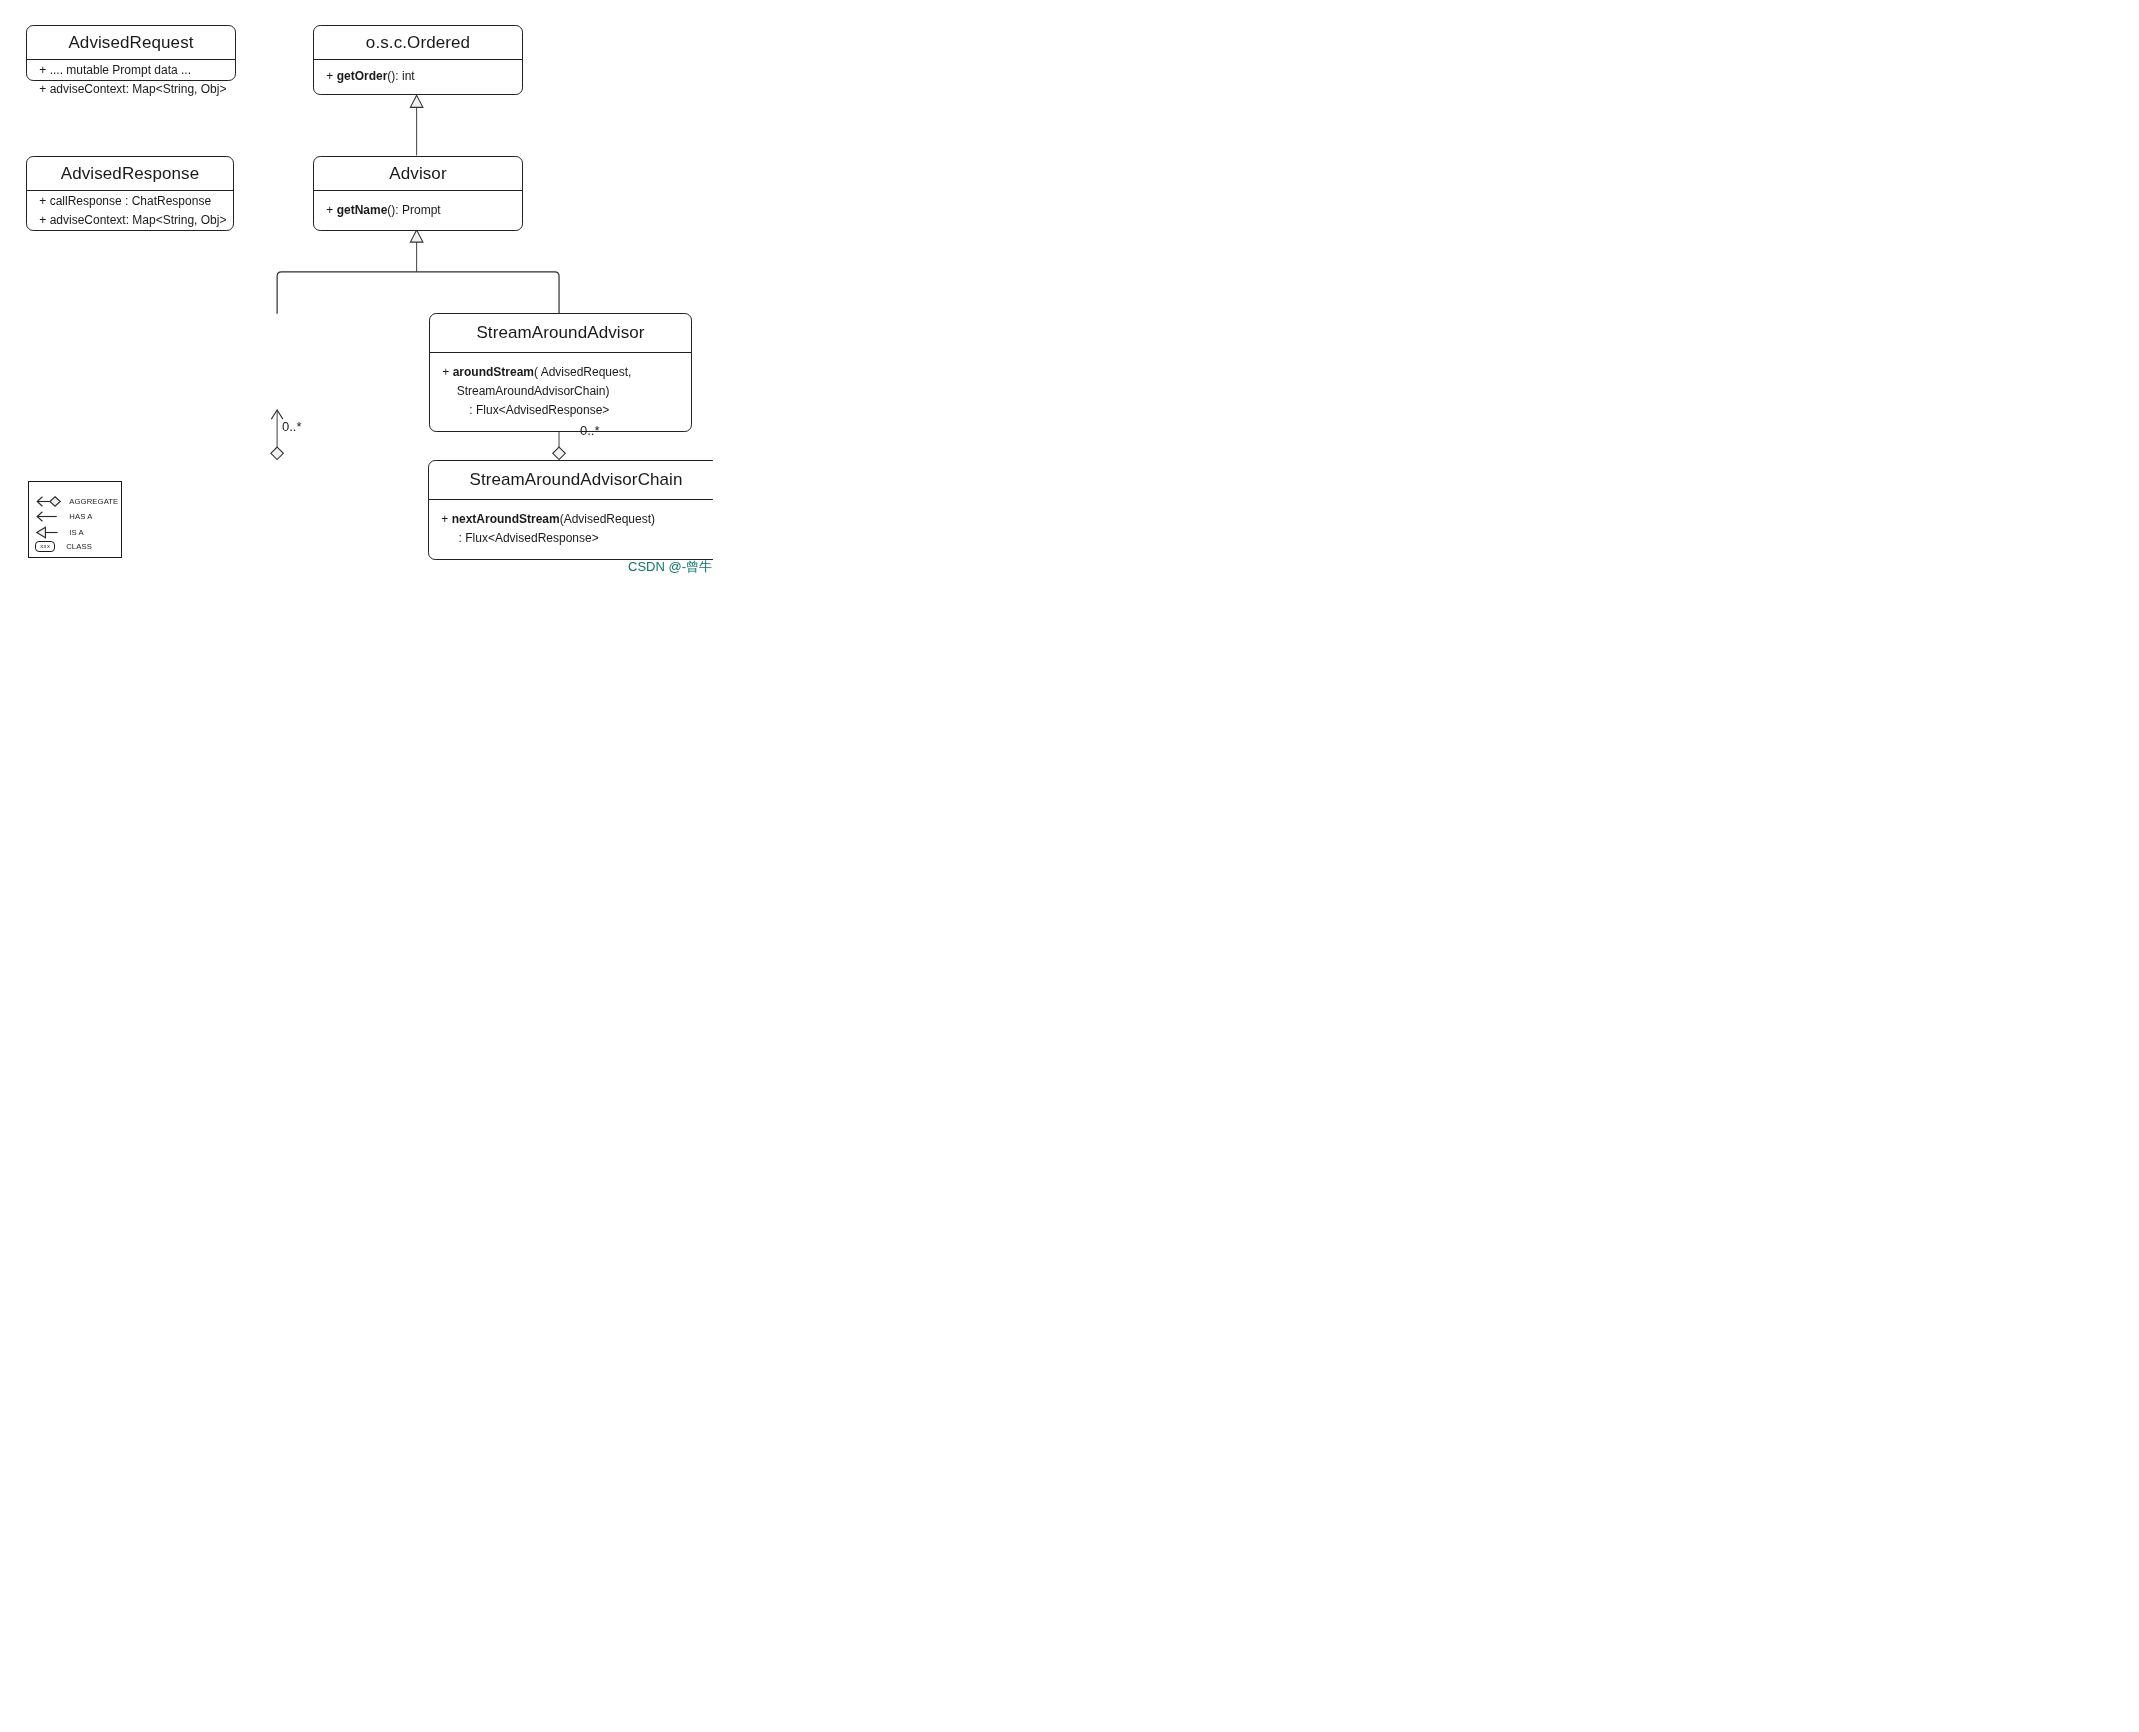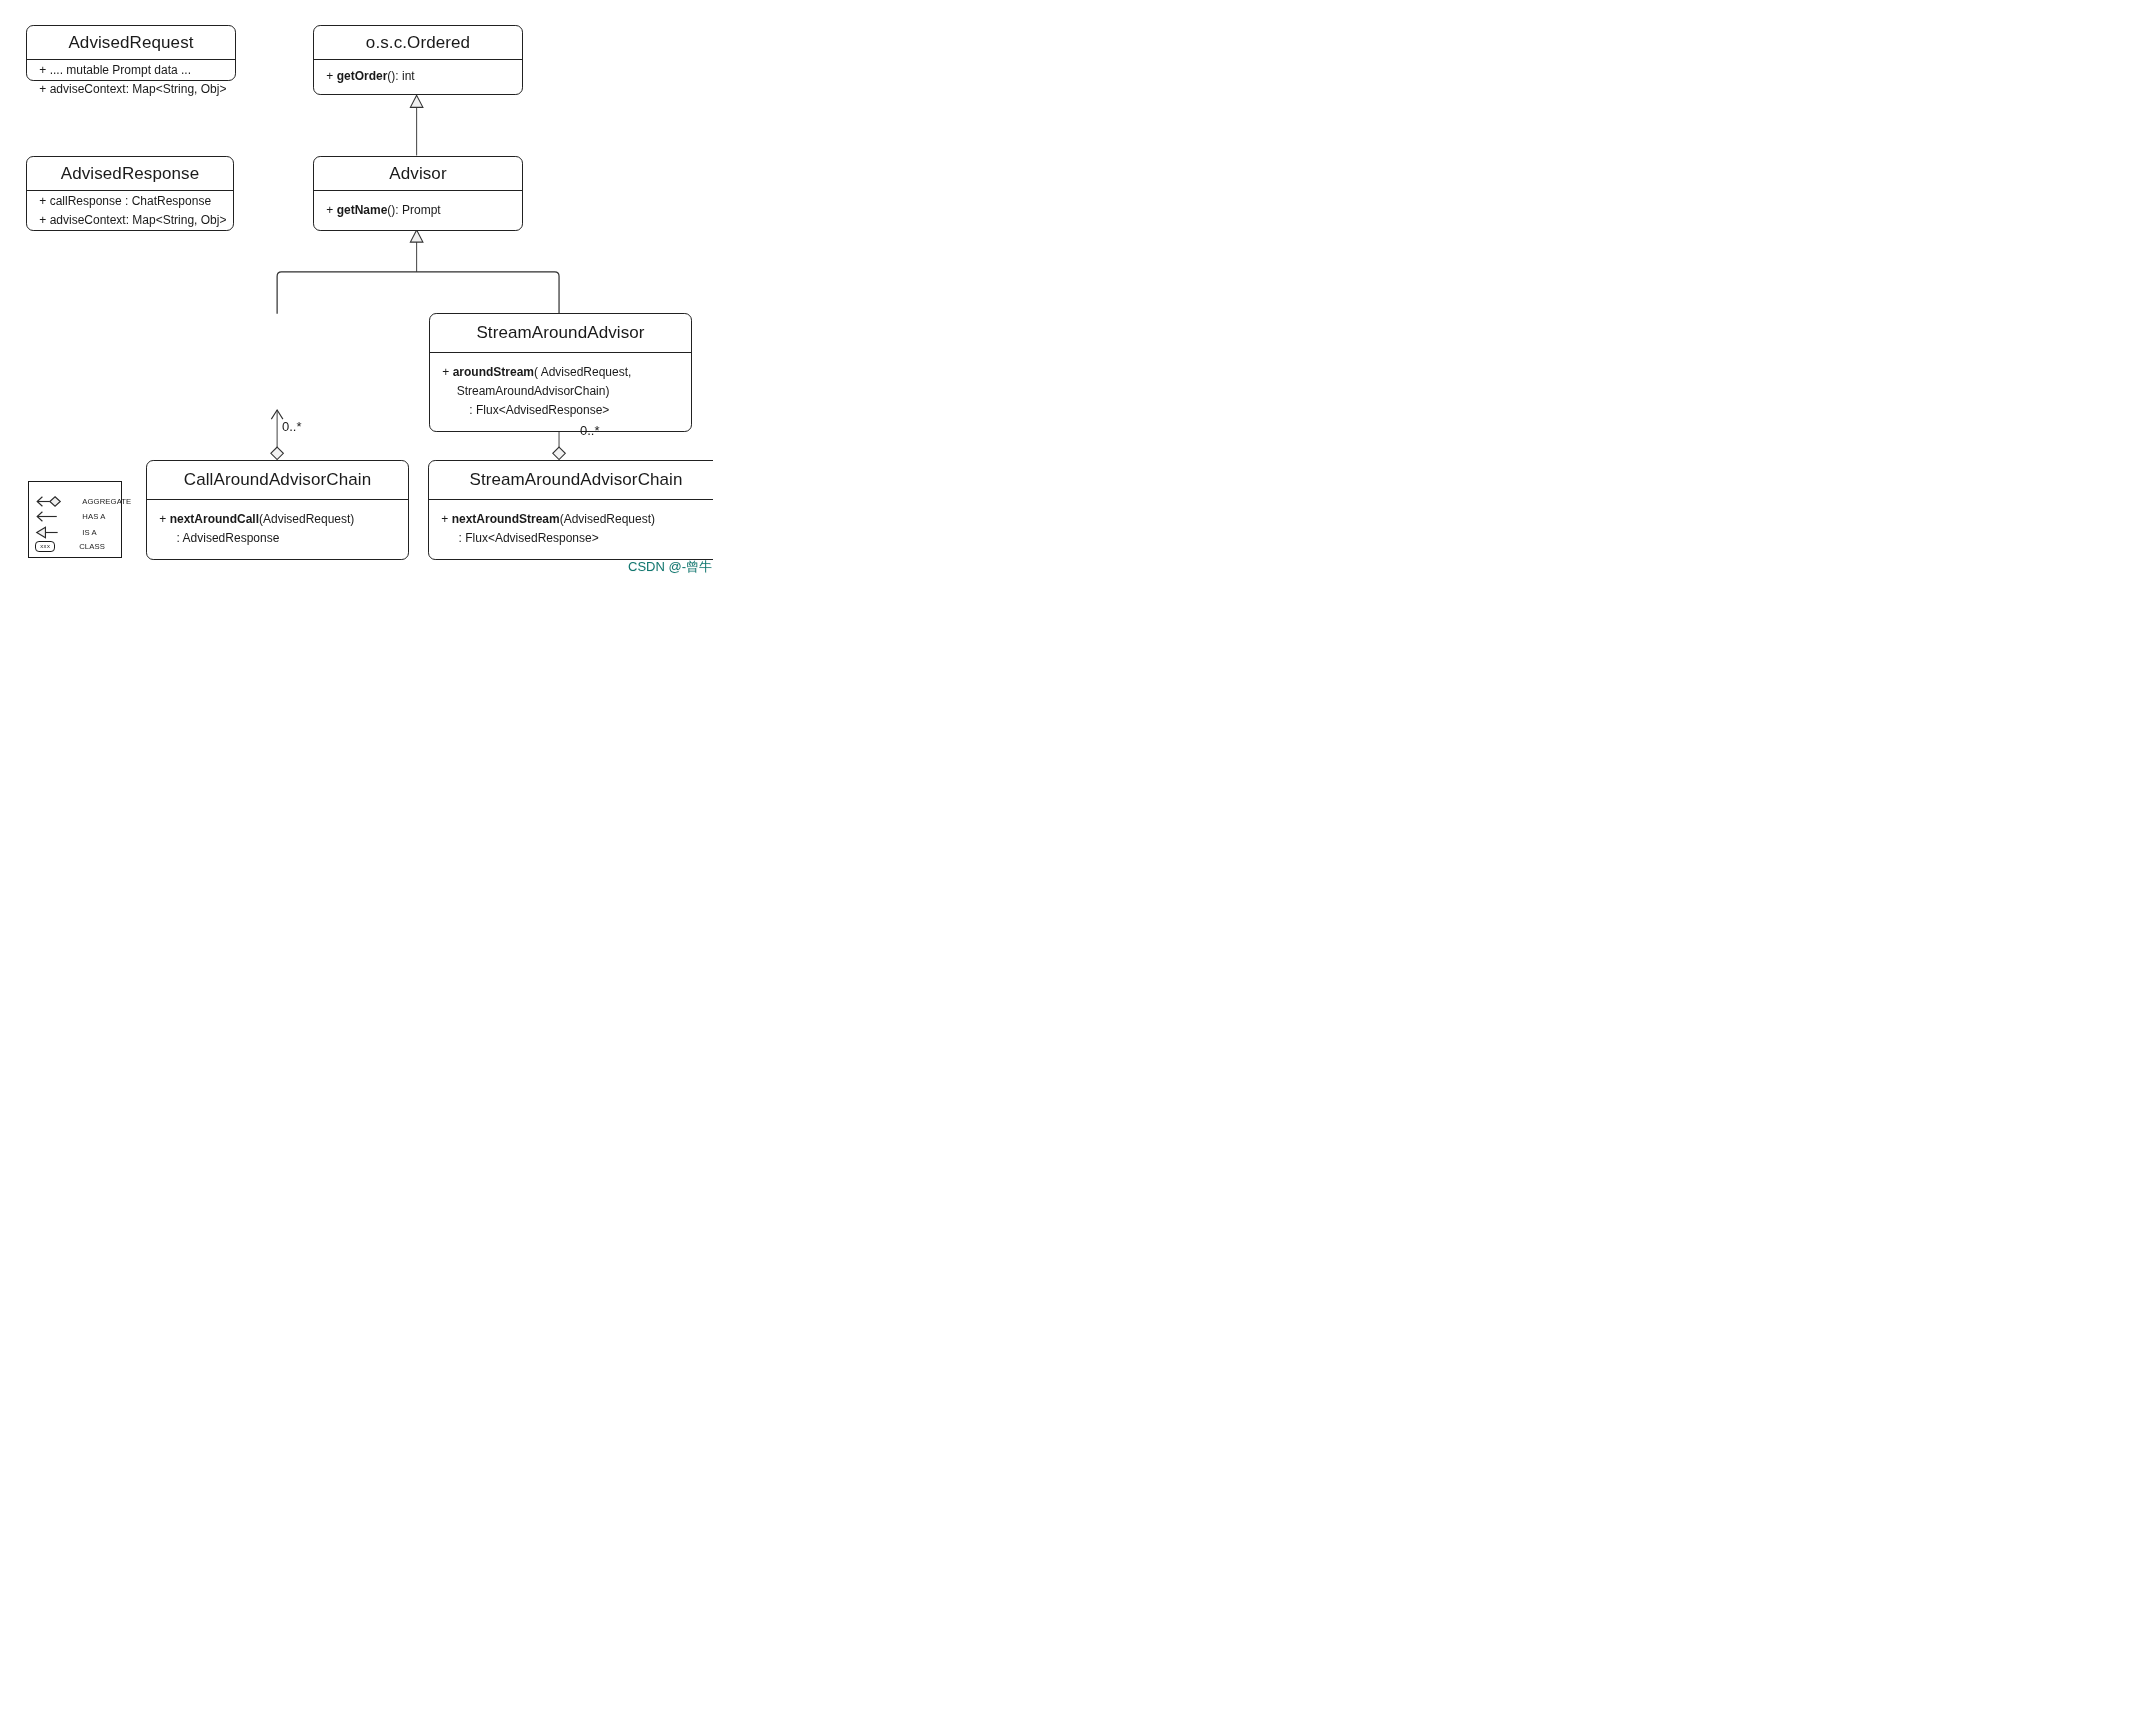--- a/index.html
+++ b/index.html
@@ -34,21 +34,21 @@
   .tri{fill:#f0f0f0;stroke:#333;stroke-width:2.3;stroke-linejoin:miter;}
   .openv{fill:none;stroke:#2f2f2f;stroke-width:2.3;stroke-linejoin:miter;}
   .diamond{fill:#f2f2f2;stroke:#333;stroke-width:2.3;stroke-linejoin:miter;}
   .mult{position:absolute;font-size:13px;line-height:1;color:#1a1a1a;white-space:nowrap;}
   
   .legend{
     position:absolute;left:28px;top:481px;width:94px;height:77px;background:#fff;
     border:1.4px solid #1a1a1a;box-sizing:border-box;display:flex;flex-direction:column;
     justify-content:space-between;padding:11.6px 3.9px 4.8px 6.3px;
   }
-  .lrow{display:flex;align-items:center;gap:20px;}
+  .lrow{display:flex;align-items:center;gap:7px;}
   .licon{flex:0 0 auto;display:block;}
   .lstroke{stroke:#2b2b2b;stroke-width:2.6;fill:none;}
   .lfill{fill:#efefef;stroke:#2b2b2b;stroke-width:2.6;}
   .llabel{font-size:7.7px;letter-spacing:0.1px;white-space:nowrap;}
   .xxx-box{
     flex:0 0 auto;width:20px;height:11.6px;border:1.3px solid #1a1a1a;border-radius:3.9px;
     display:flex;align-items:center;justify-content:center;font-size:5.8px;letter-spacing:0.5px;
     box-sizing:border-box;margin-right:3.9px;
   }
   
@@ -121,27 +121,20 @@
 
   <div class="cls t78" style="left:429px;top:313px;width:263px;height:119px">
     <div class="cls-title">StreamAroundAdvisor</div>
     <div class="cls-body">
       <div class="line"><span>+ </span><b>aroundStream</b><span>( AdvisedRequest,</span></div>
       <div class="line ind1"><span>StreamAroundAdvisorChain)</span><b></b><span></span></div>
       <div class="line ind2"><span>: Flux&lt;AdvisedResponse&gt;</span><b></b><span></span></div>
     </div>
   </div>
 
-  <div class="cls t78" style="left:146px;top:460px;width:263px;height:100px">
-    <div class="cls-title">CallAroundAdvisorChain</div>
-    <div class="cls-body">
-      <div class="line"><span>+ </span><b>nextAroundCall</b><span>(AdvisedRequest)</span></div>
-      <div class="line ind3"><span>: AdvisedResponse</span><b></b><span></span></div>
-    </div>
-  </div>
 
   <div class="cls t78" style="left:428px;top:460px;width:296px;height:100px">
     <div class="cls-title">StreamAroundAdvisorChain</div>
     <div class="cls-body">
       <div class="line"><span>+ </span><b>nextAroundStream</b><span>(AdvisedRequest)</span></div>
       <div class="line ind3"><span>: Flux&lt;AdvisedResponse&gt;</span><b></b><span></span></div>
     </div>
   </div>
 
   <div class="mult" style="left:282px;top:420px">0..*</div>

